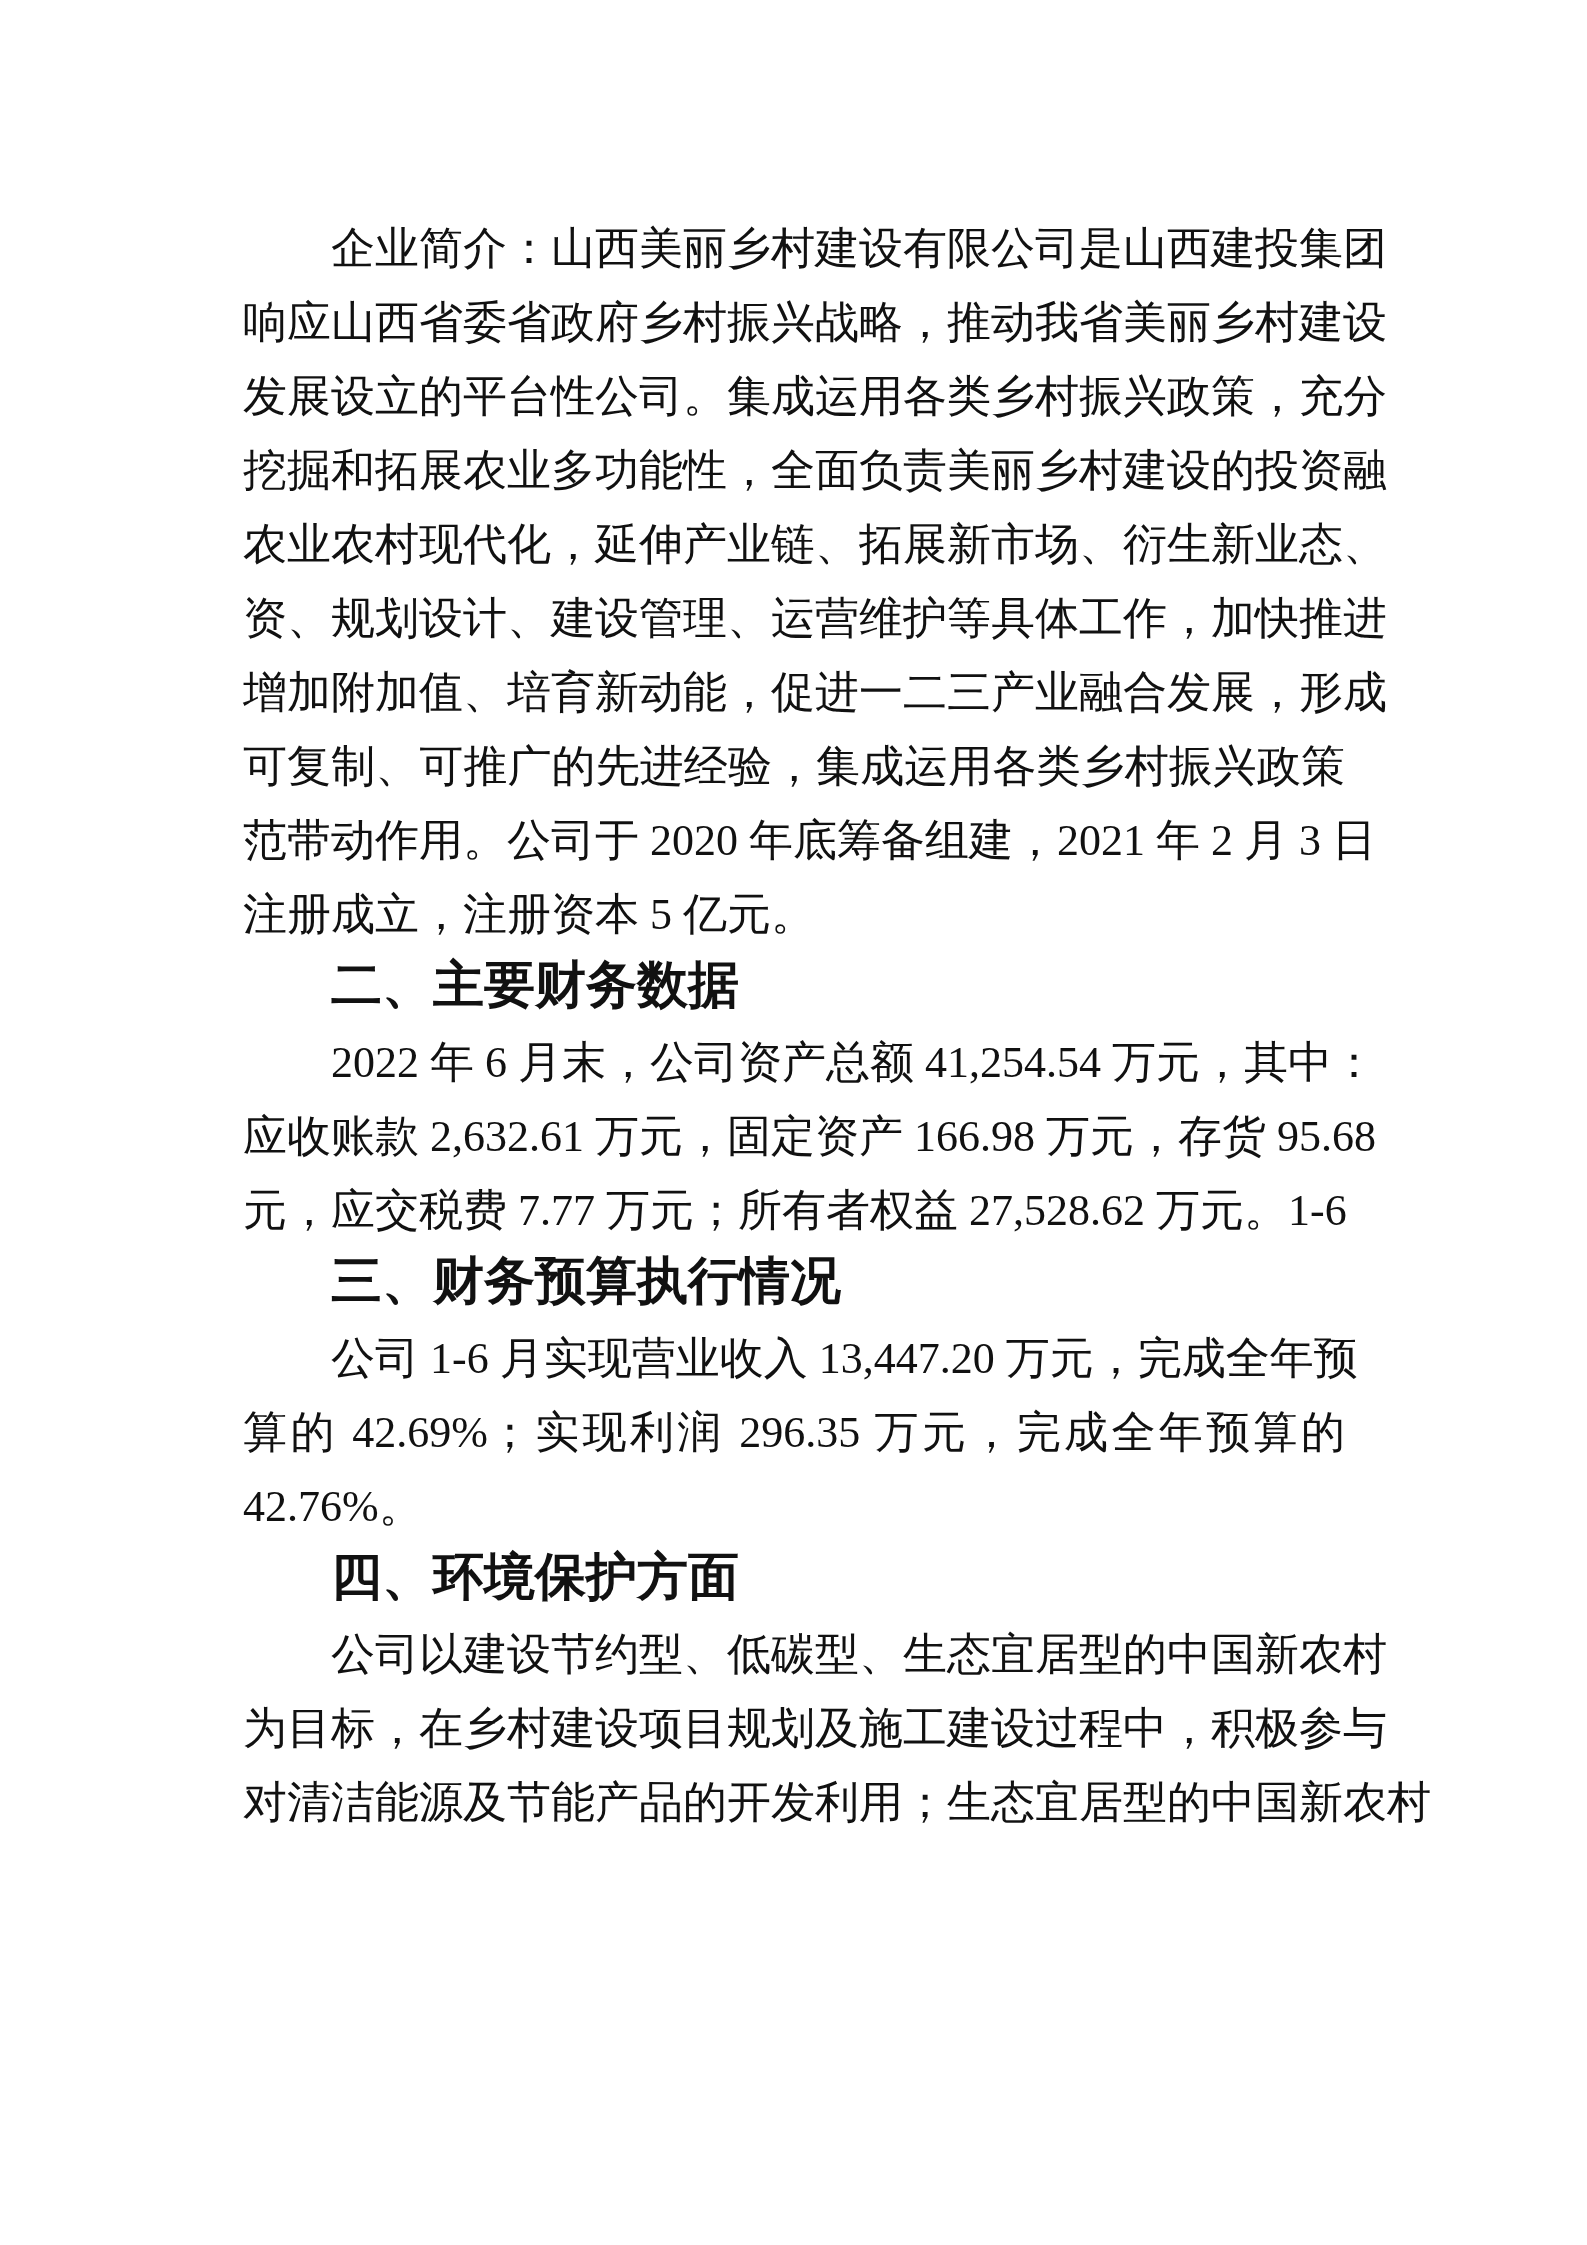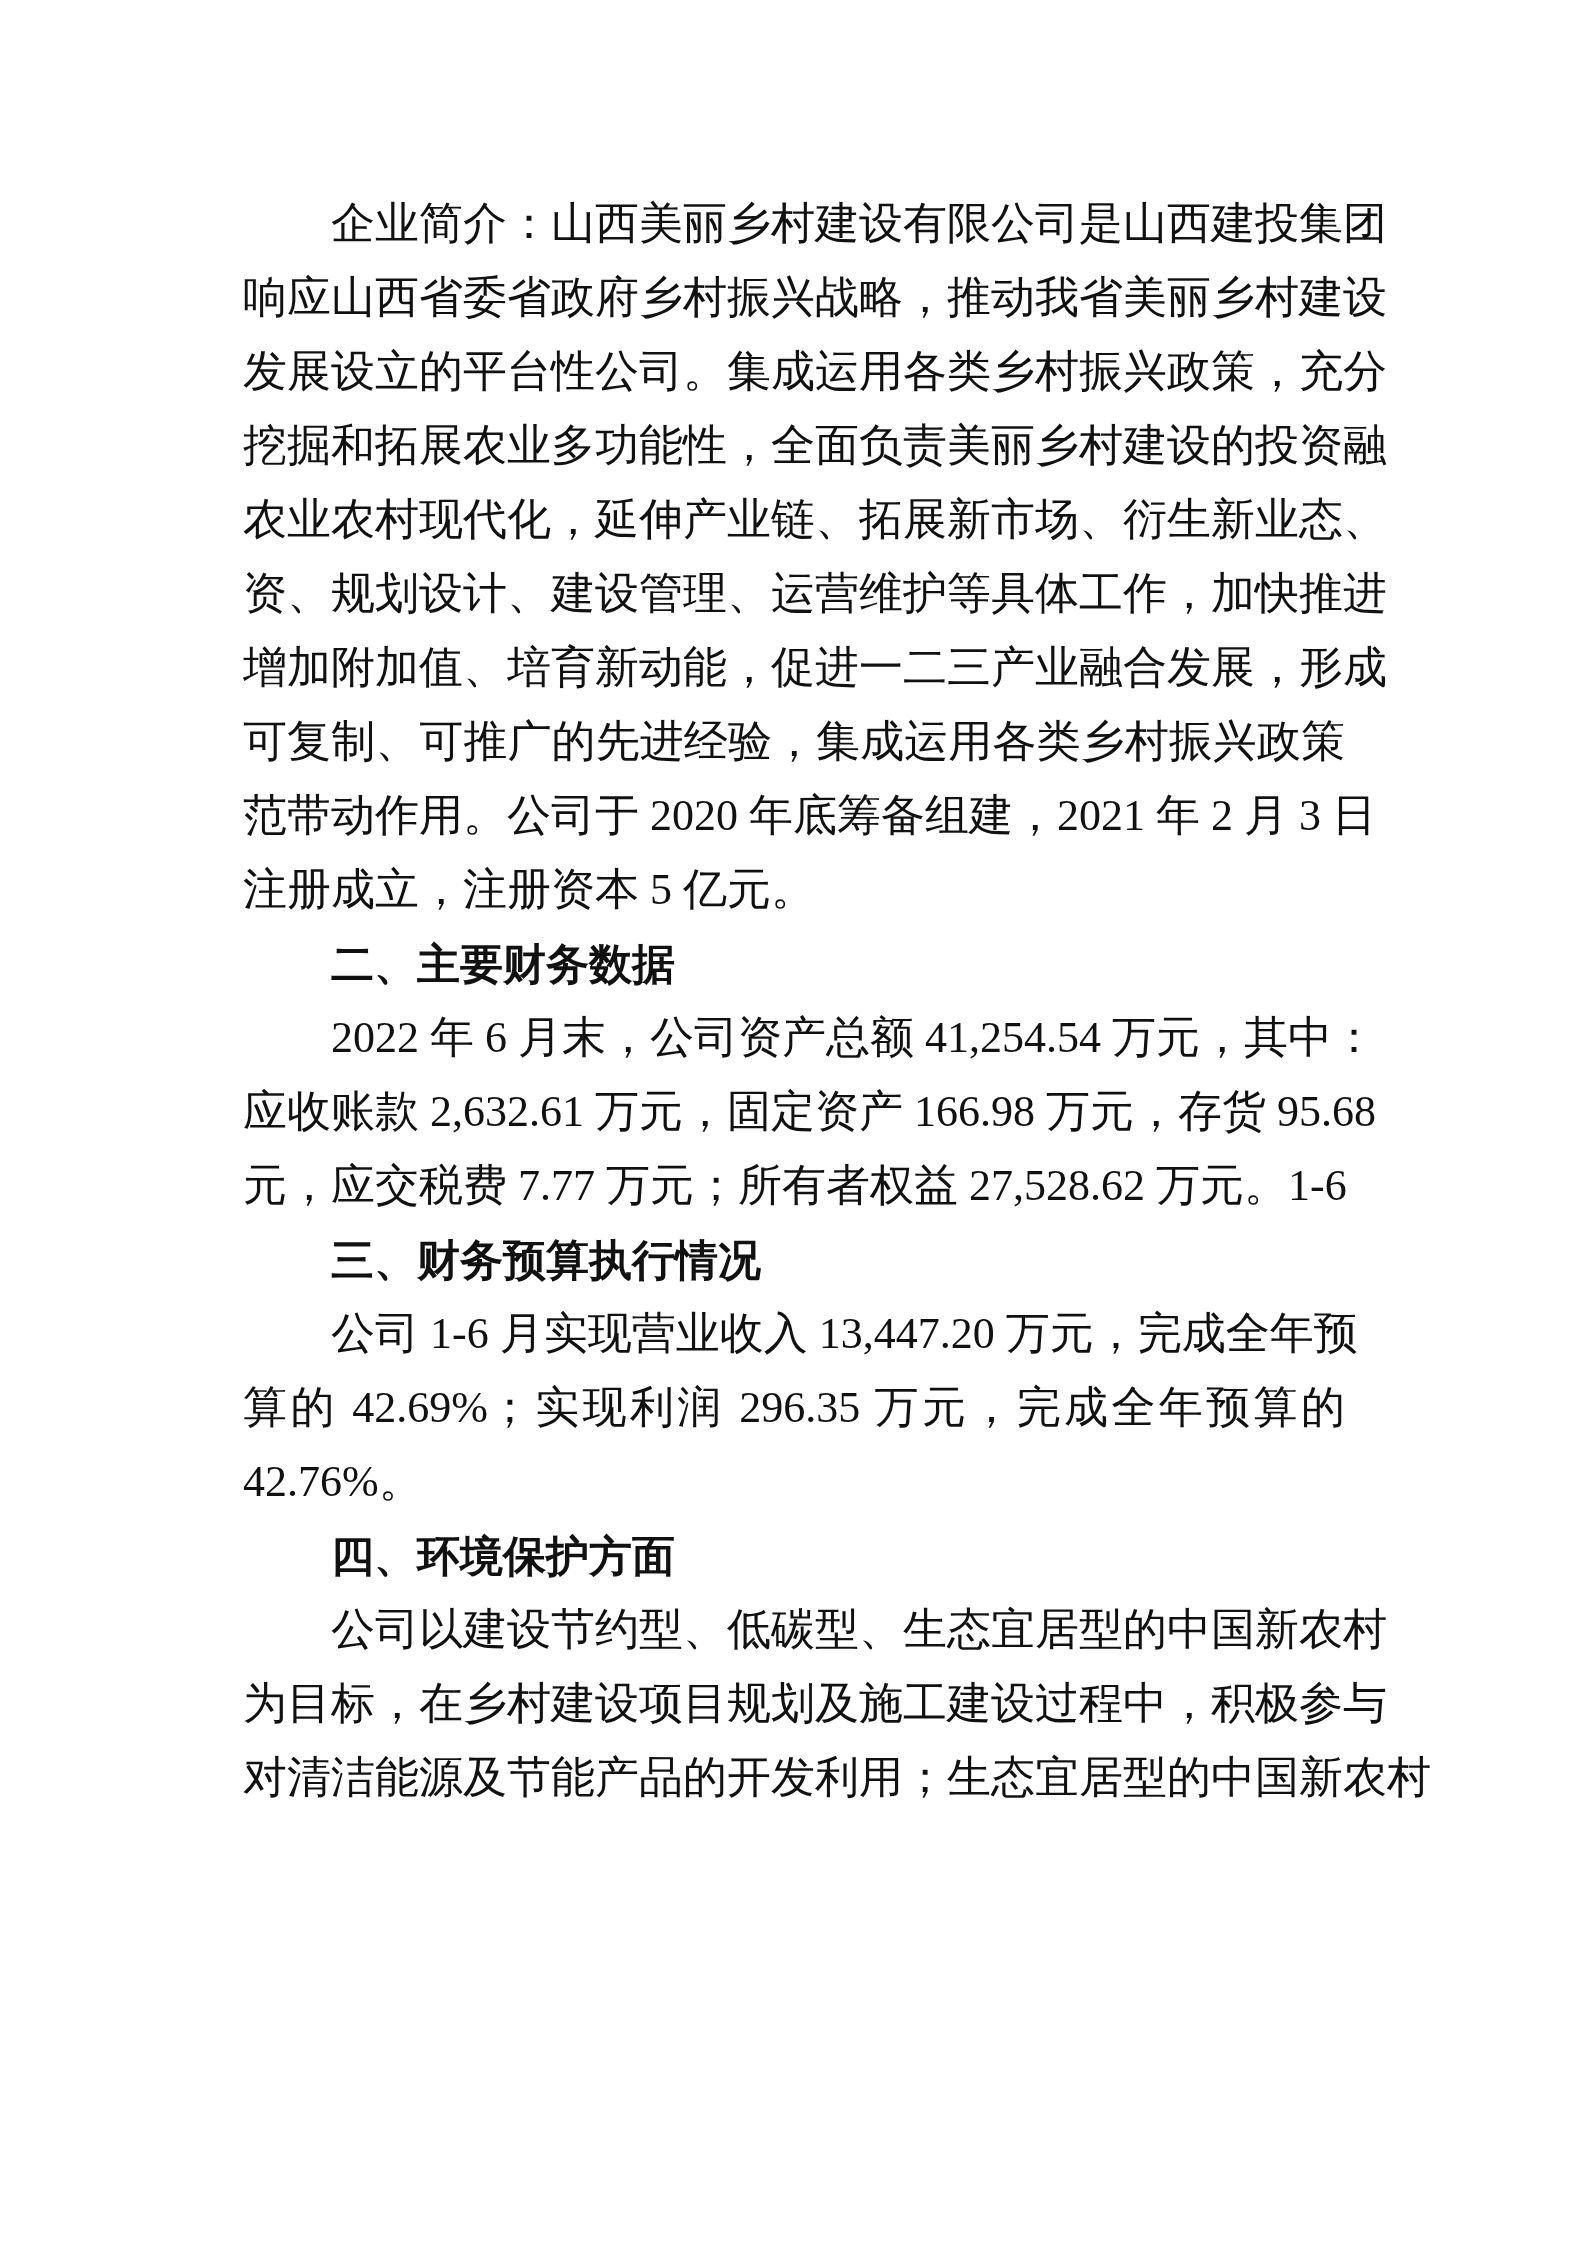--- a/index.html
+++ b/index.html
@@ -10,21 +10,21 @@
     body {
       width: 1587px;
       height: 2245px;
       position: relative;
       overflow: hidden;
       color: #111111;
     }
     .page {
       position: absolute;
       left: 243px;
-      top: 187px;
+      top: 212px;
       width: 1102px;
     }
     .line {
       height: 74px;
       line-height: 74px;
       font-family: "Liberation Serif", "DejaVu Serif", serif;
       font-size: 44px;
       white-space: nowrap;
       overflow: visible;
       text-align: justify;
@@ -33,23 +33,23 @@
     }
     .line.last {
       text-align-last: left;
     }
     .line.indent {
       padding-left: 88px;
     }
     .heading {
       height: 74px;
       line-height: 74px;
-      font-family: Liberation Sans, sans-serif;
+      font-family: Liberation Mono, monospace;
       font-weight: bold;
-      font-size: 43px;
+      font-size: 51px;
       padding-left: 88px;
       white-space: nowrap;
     }
   </style>
 </head>
 <body>
 
 <div class="page">
 
   <div>

